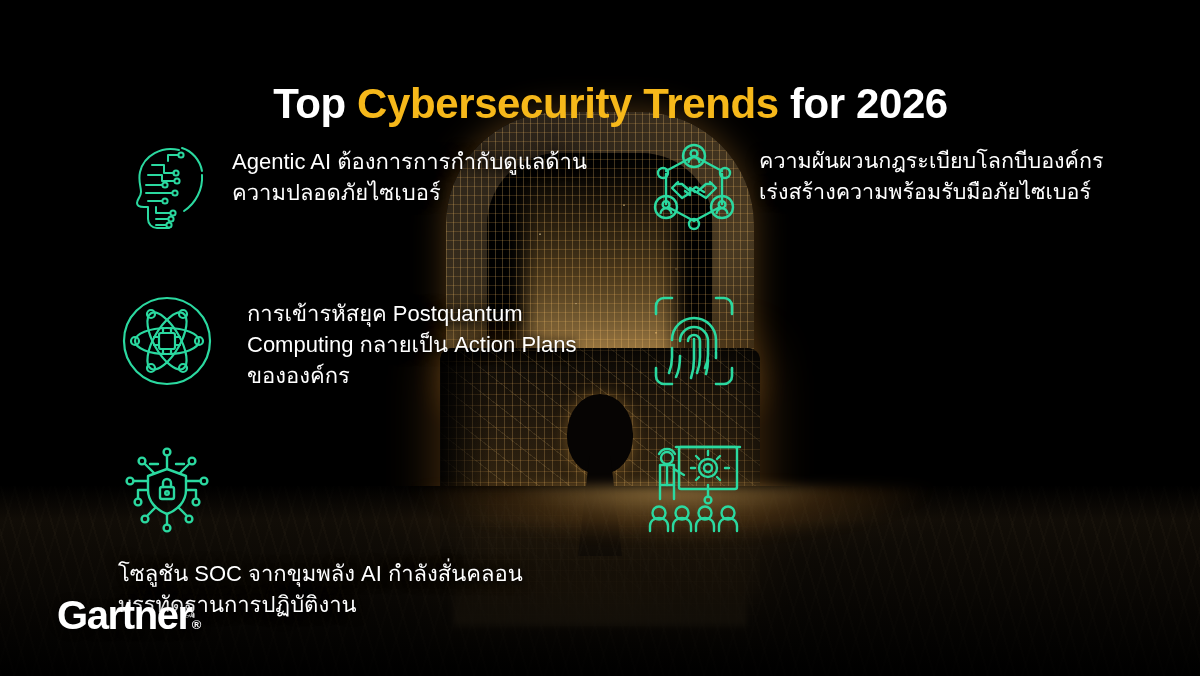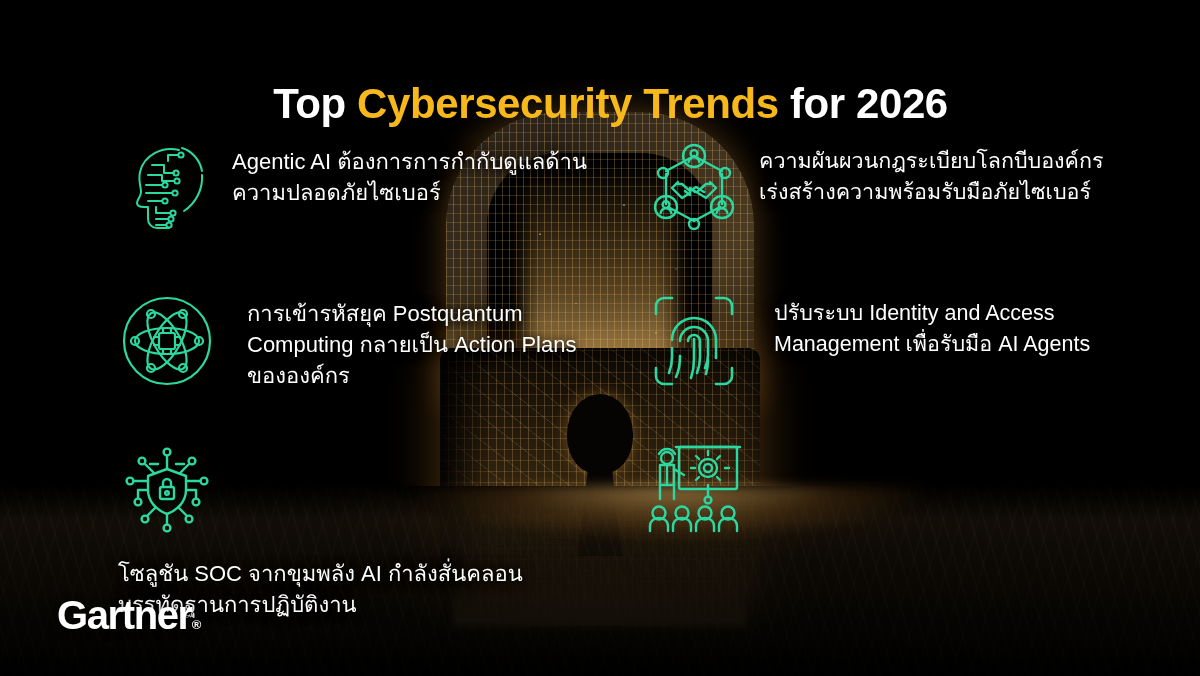--- a/index.html
+++ b/index.html
@@ -271,21 +271,20 @@
           <path d="M20 46a22 22 0 0 1 44 0v10"></path>
           <path d="M28 47a14 14 0 0 1 28 0v14a28 28 0 0 1-3 13"></path>
           <path d="M36 47a6 6 0 0 1 12 0v16c0 6-1 11-3 16"></path>
           <path d="M42 45v20c0 7-1 13-3 19"></path>
           <path d="M28 62c0 9-1 15-4 21"></path>
           <path d="M20 54v9c0 6-1 11-3 16"></path>
           <path d="M56 66c0 5-1 10-2 14"></path>
           <path d="M64 58v6"></path>
         </svg>
       </div>
-      <div class="trend-text">ปรับระบบ Identity and Access Management เพื่อรับมือ AI Agents</div>
     </div>
 
     <div class="trend col-l row-3">
       <div class="trend-icon">
         <svg width="94" height="94" viewBox="0 0 94 94" fill="none" stroke="#2bd9a0" stroke-width="2.4" stroke-linecap="round" stroke-linejoin="round">
           <path d="M47 29 28 36v14c0 11 8 20 19 24 11-4 19-13 19-24V36z"></path>
           <rect x="40" y="47" width="14" height="12" rx="2"></rect>
           <path d="M43 47v-4a4 4 0 0 1 8 0v4"></path>
           <circle cx="47" cy="53" r="1.8"></circle>
           <path d="M47 29V16"></path>

